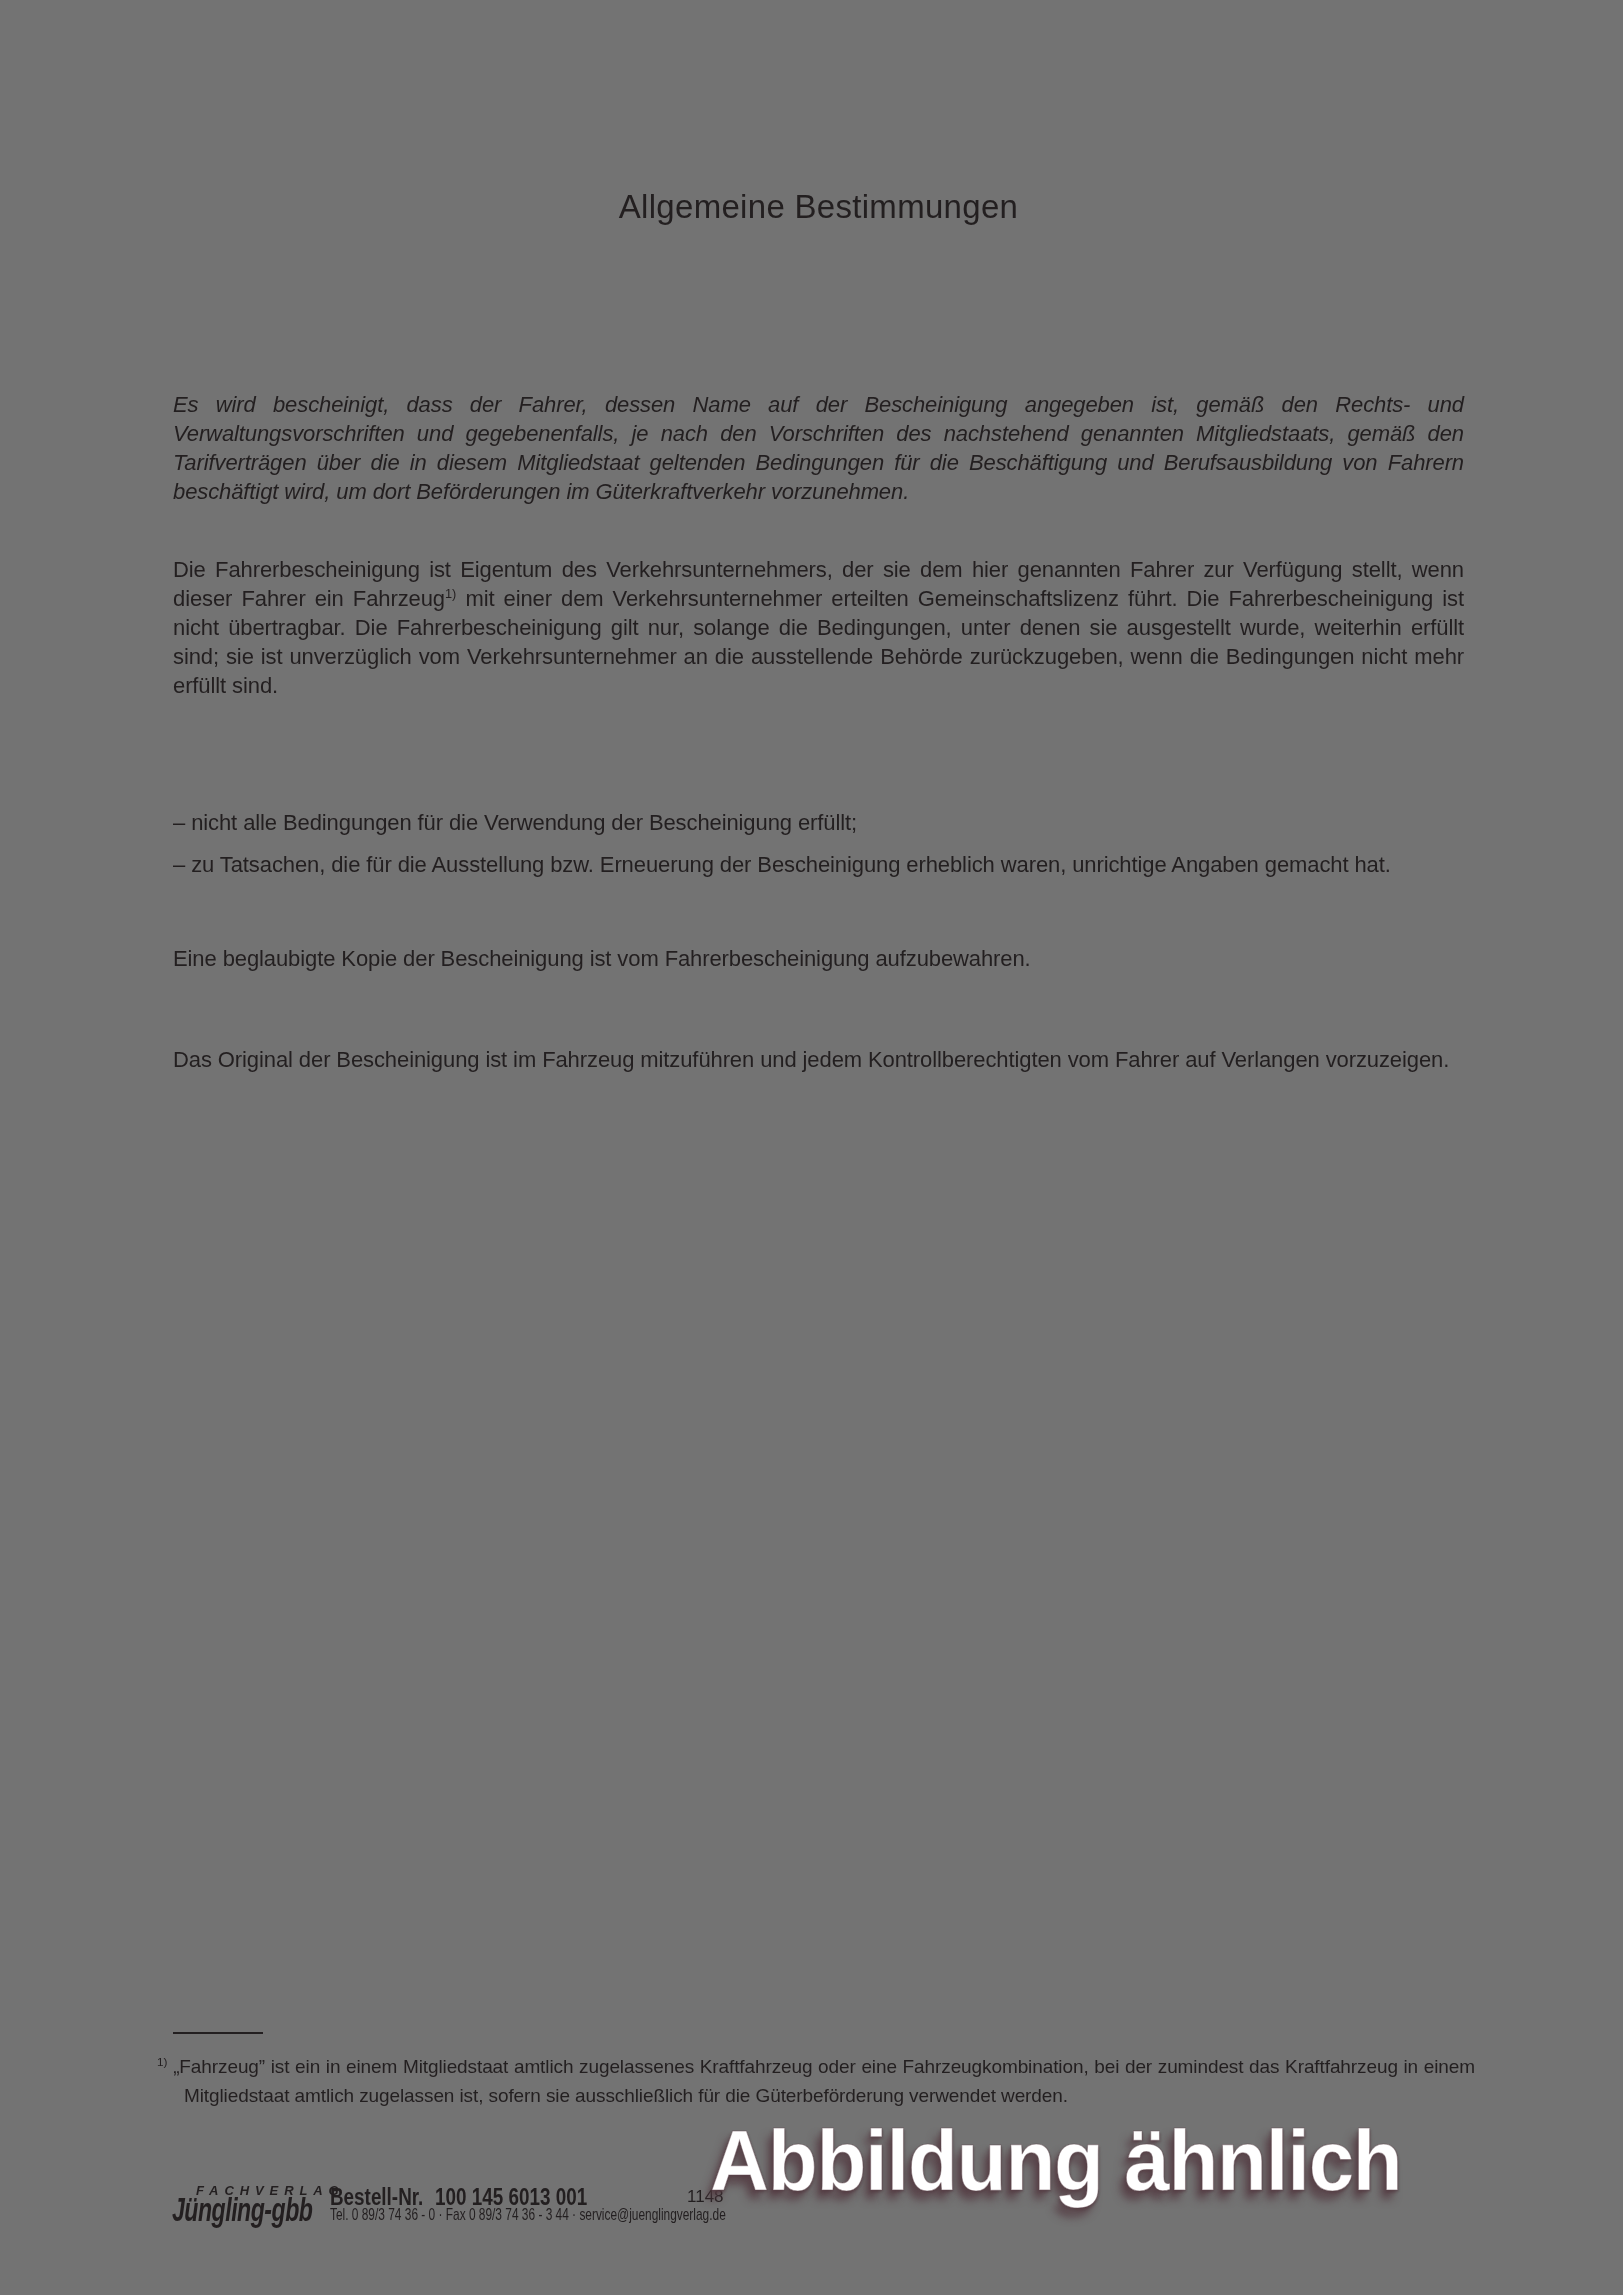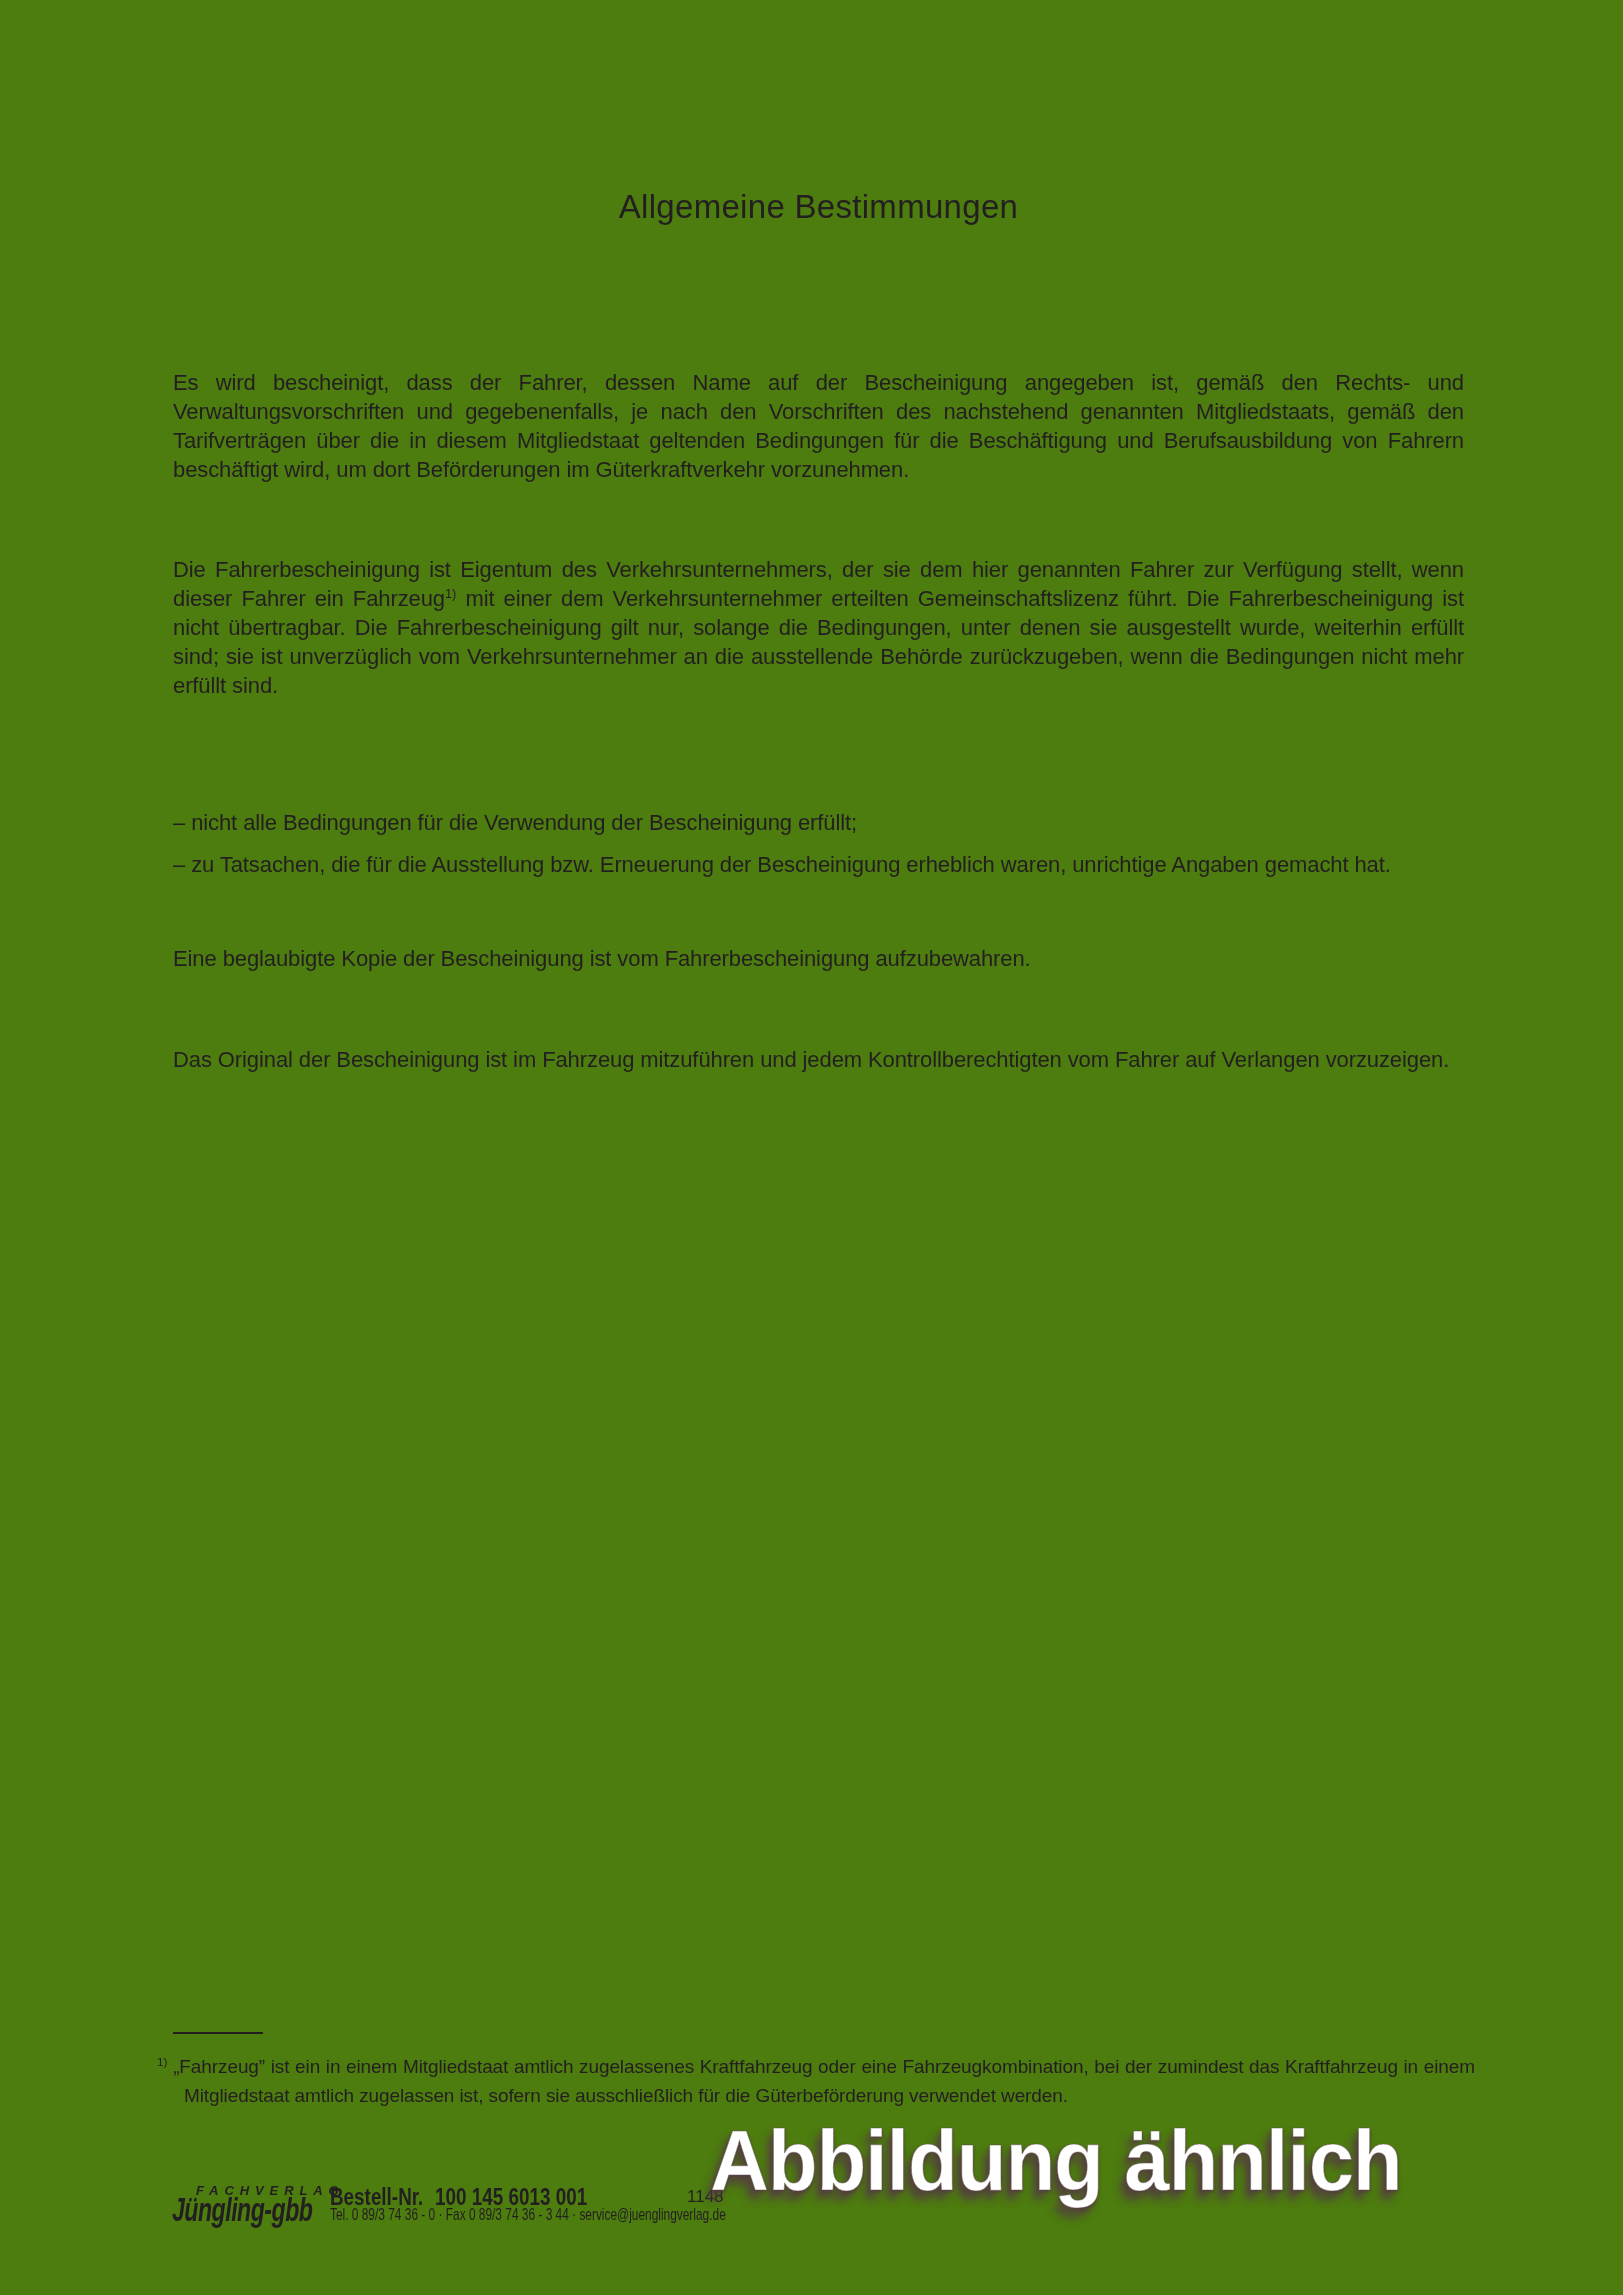--- a/index.html
+++ b/index.html
@@ -5,40 +5,40 @@
   html, body { margin: 0; padding: 0; }
   body {
     width: 1624px; height: 2295px;
     background: #f9d5d9;
     font-family: "Liberation Sans", sans-serif;
     color: #231f20;
   }
   .page {
     position: relative;
     width: 1624px; height: 2295px;
-    background: #4d7c0f;
+    background: #737373;
     overflow: hidden;
   }
   .tblock {
     position: absolute;
     left: 173px; width: 1291px;
     font-size: 22px; line-height: 29px;
     text-align: justify;
     letter-spacing: -0.1px;
     color: #231f20;
   }
   .title {
     top: 188px;
     text-align: center;
     font-size: 33px; line-height: 38px;
     letter-spacing: 0.3px;
     font-weight: 400;
   }
   .p-intro        { top: 306px; }
-  .p-cert         { top: 368px; }
+  .p-cert         { top: 390px; font-style: italic; }
   .p-ownership    { top: 555px; }
   .p-withdrawal   { top: 742px; }
   .bullet-1       { top: 808px; }
   .bullet-2       { top: 850px; }
   .p-copy         { top: 944px; }
   .p-original     { top: 1007px; margin-top: 38px; }
   .hang { padding-left: 27px; text-indent: -27px; }
   sup.fn-ref {
     font-size: 58%;
     vertical-align: super;

